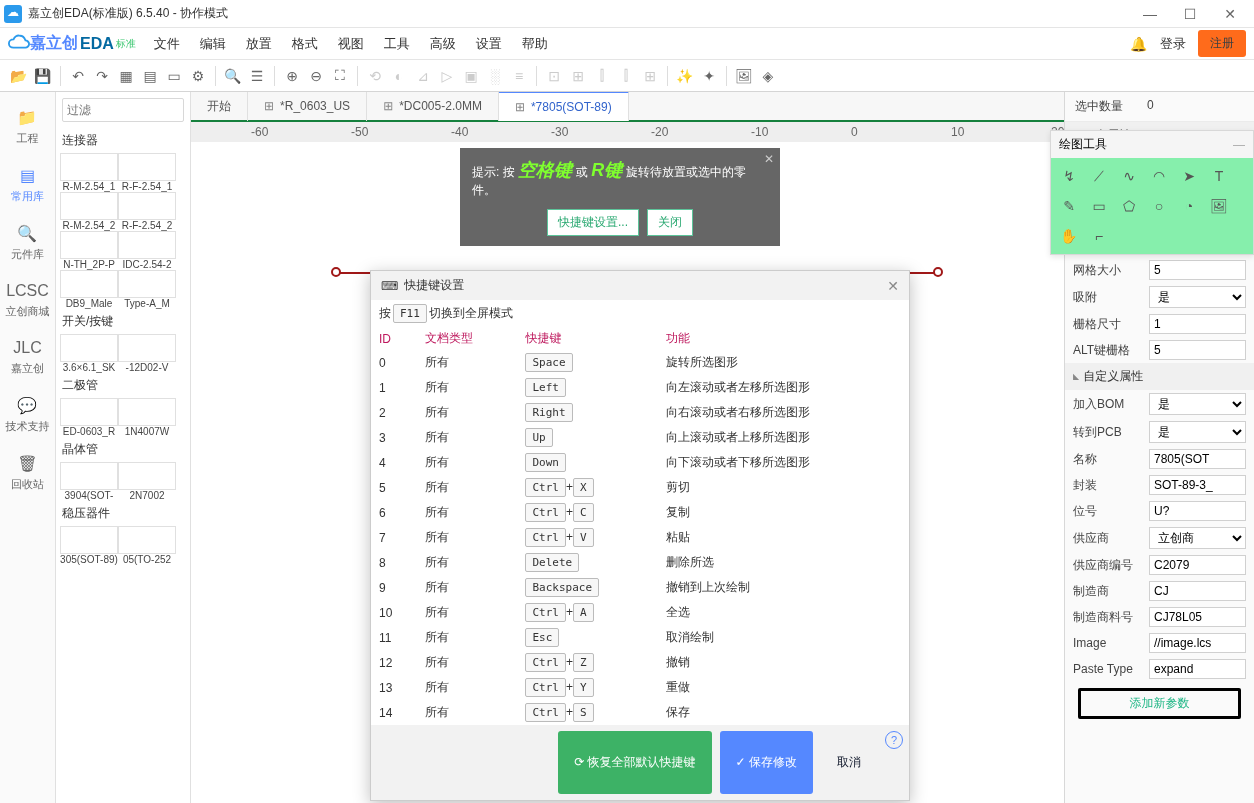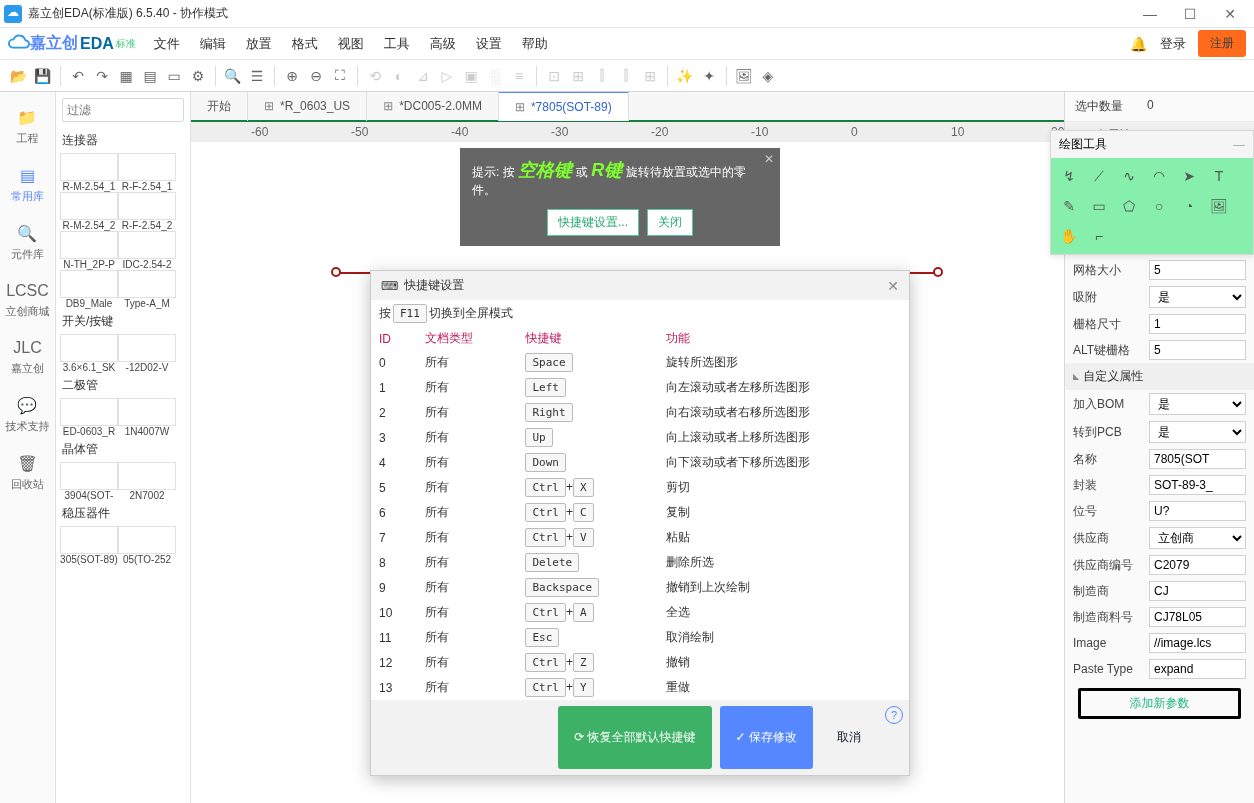--- a/index.html
+++ b/index.html
@@ -541,20 +541,26 @@
           <td>所有</td>
           <td><span class="kbd">Ctrl</span>+<span class="kbd">Z</span></td>
           <td>撤销</td>
         </tr>
         <tr>
           <td>13</td>
           <td>所有</td>
           <td><span class="kbd">Ctrl</span>+<span class="kbd">Y</span></td>
           <td>重做</td>
         </tr>
+        <tr>
+          <td>14</td>
+          <td>所有</td>
+          <td><span class="kbd">Ctrl</span>+<span class="kbd">S</span></td>
+          <td>保存</td>
+        </tr>
       </tbody>
   </table>
   <div class="dlg-foot">
     <button class="dlg-btn btn-green">⟳ <span>恢复全部默认快捷键</span></button>
     <button class="dlg-btn btn-blue">✓ <span>保存修改</span></button>
     <button class="dlg-btn btn-gray">取消</button>
     <span class="help-ico">?</span>
   </div>
 </div>
 

